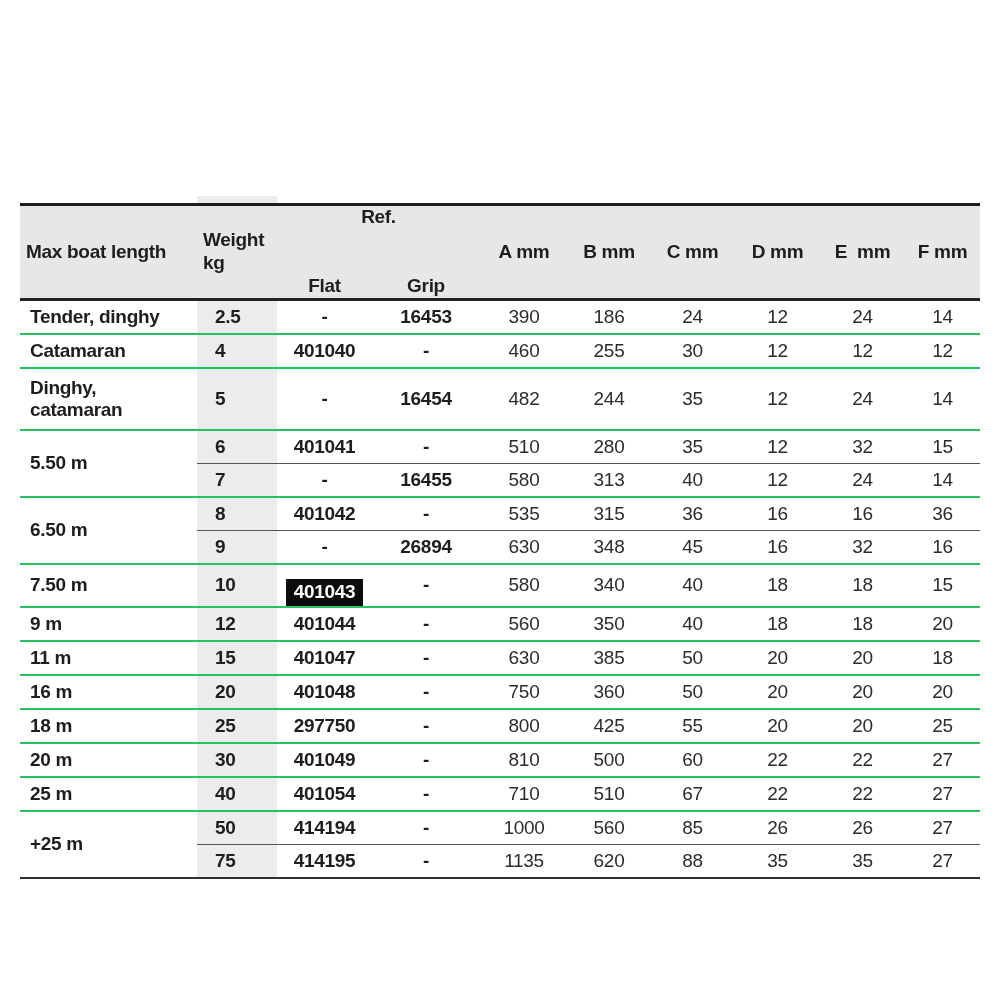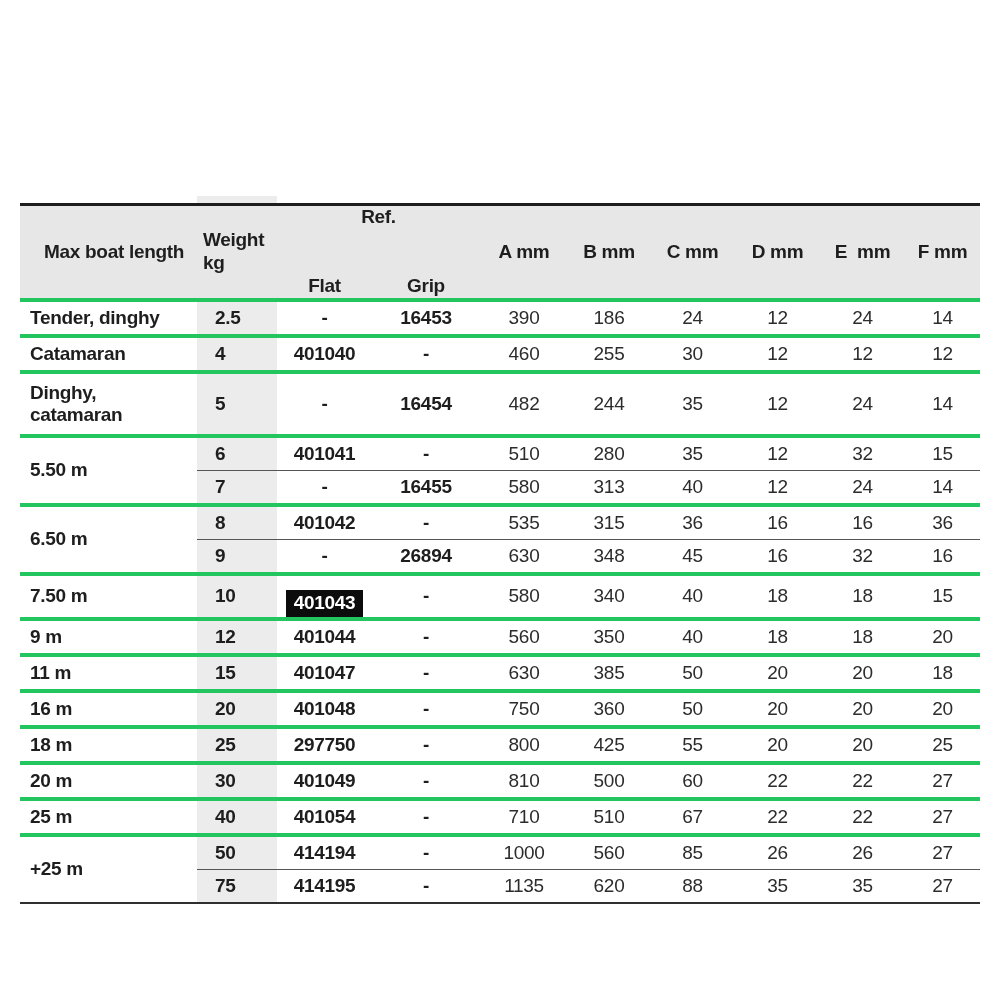--- a/index.html
+++ b/index.html
@@ -45,21 +45,21 @@
   thead th {
     background: #e7e7e7;
     height: 57px;
     font-size: 19px;
     font-weight: bold;
     letter-spacing: -0.3px;
     vertical-align: middle;
     padding: 0;
   }
   thead tr { border-bottom: 3px solid #222222; }
-  th.boat-h { text-align: left; padding-left: 24px; }
+  th.boat-h { text-align: left; padding-left: 6px; }
   th.weight-h {
     text-align: left;
     padding-left: 6px;
     white-space: pre-line;
     line-height: 1.2;
     margin-left: 21px;
   }
   th.ref-h { vertical-align: middle; }
   .ref-label { text-align: center; line-height: 1.2; }
   .ref-split { display: flex; line-height: 1.2; margin-top: 46px; }
@@ -67,21 +67,21 @@
   .ref-split .grip-lbl { width: 108px; text-align: center; }
   th.dim-h { text-align: center; white-space: pre; }
 
   tbody td {
     height: 32px;
     font-size: 19px;
     letter-spacing: -0.3px;
     vertical-align: middle;
     padding: 0;
   }
-  tbody tr { border-top: 4px solid #22c55e; }
+  tbody tr { border-top: 2px solid #22c55e; }
   tbody tr.sub-row { border-top: none; }
   tbody tr.sub-row td { border-top: 1px solid #555555; }
   td.boat-cell {
     text-align: left;
     padding-left: 10px;
     font-weight: bold;
     white-space: pre-line;
     line-height: 1.15;
   }
   tr.tall-row td { height: 60px; }

